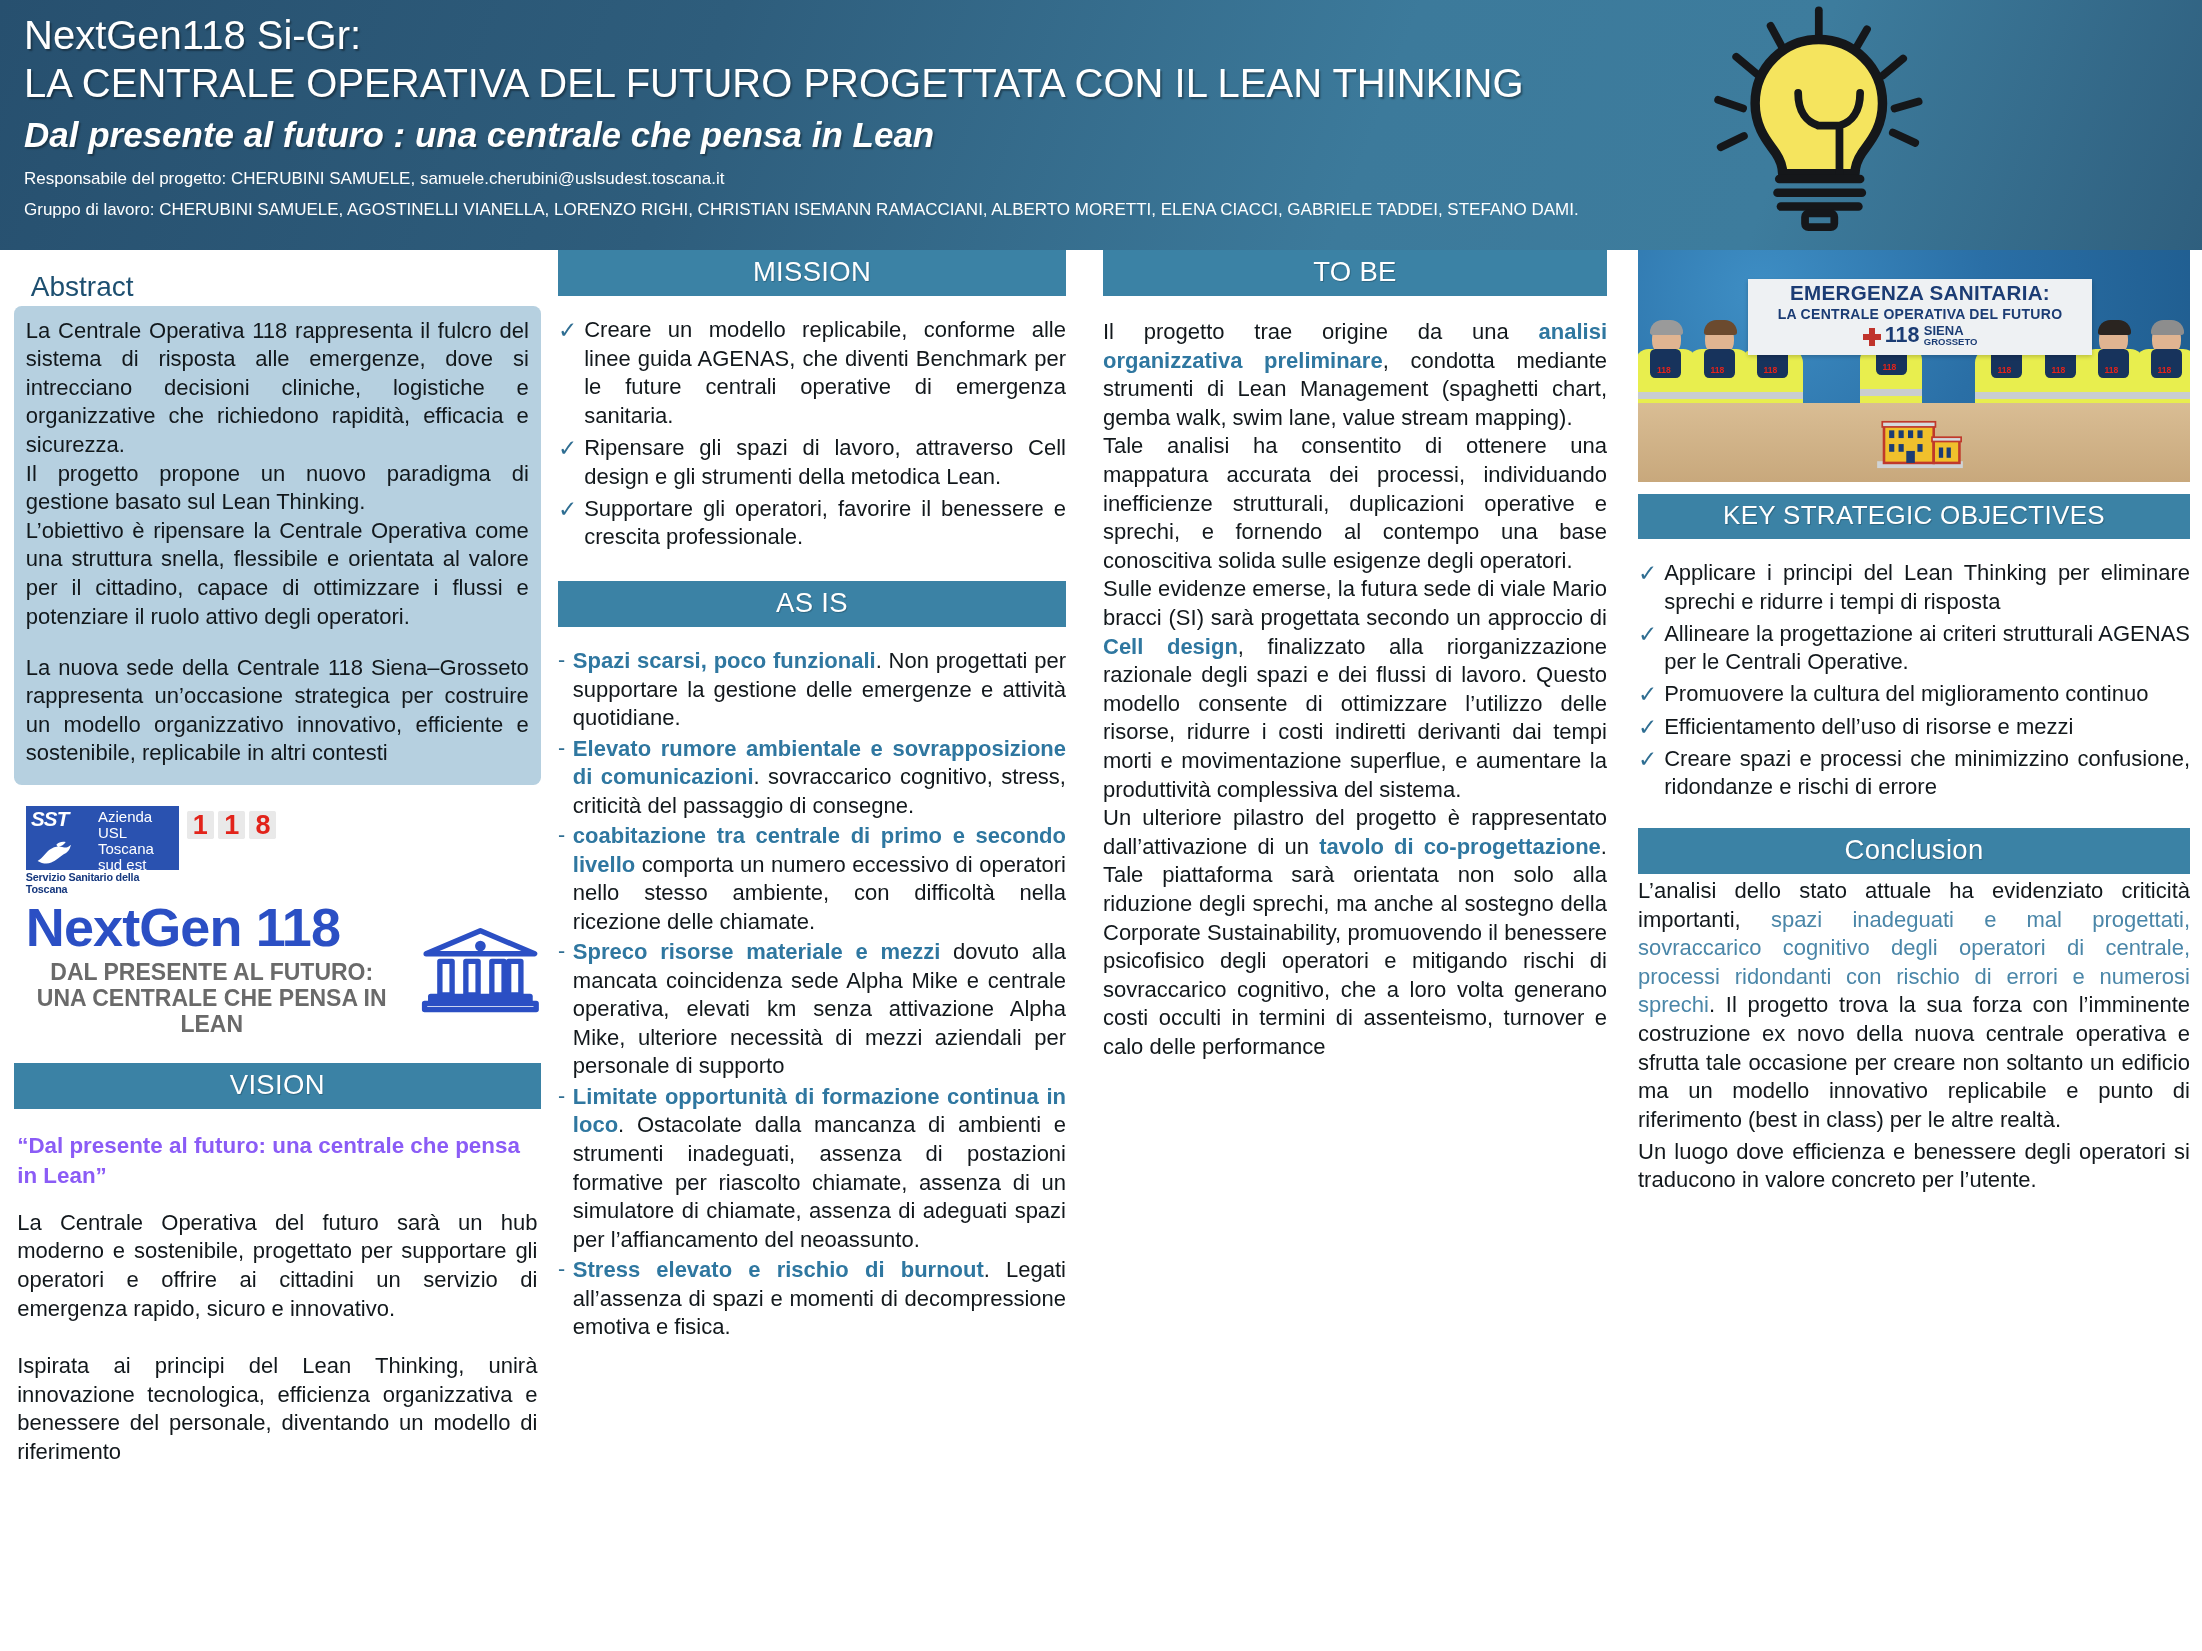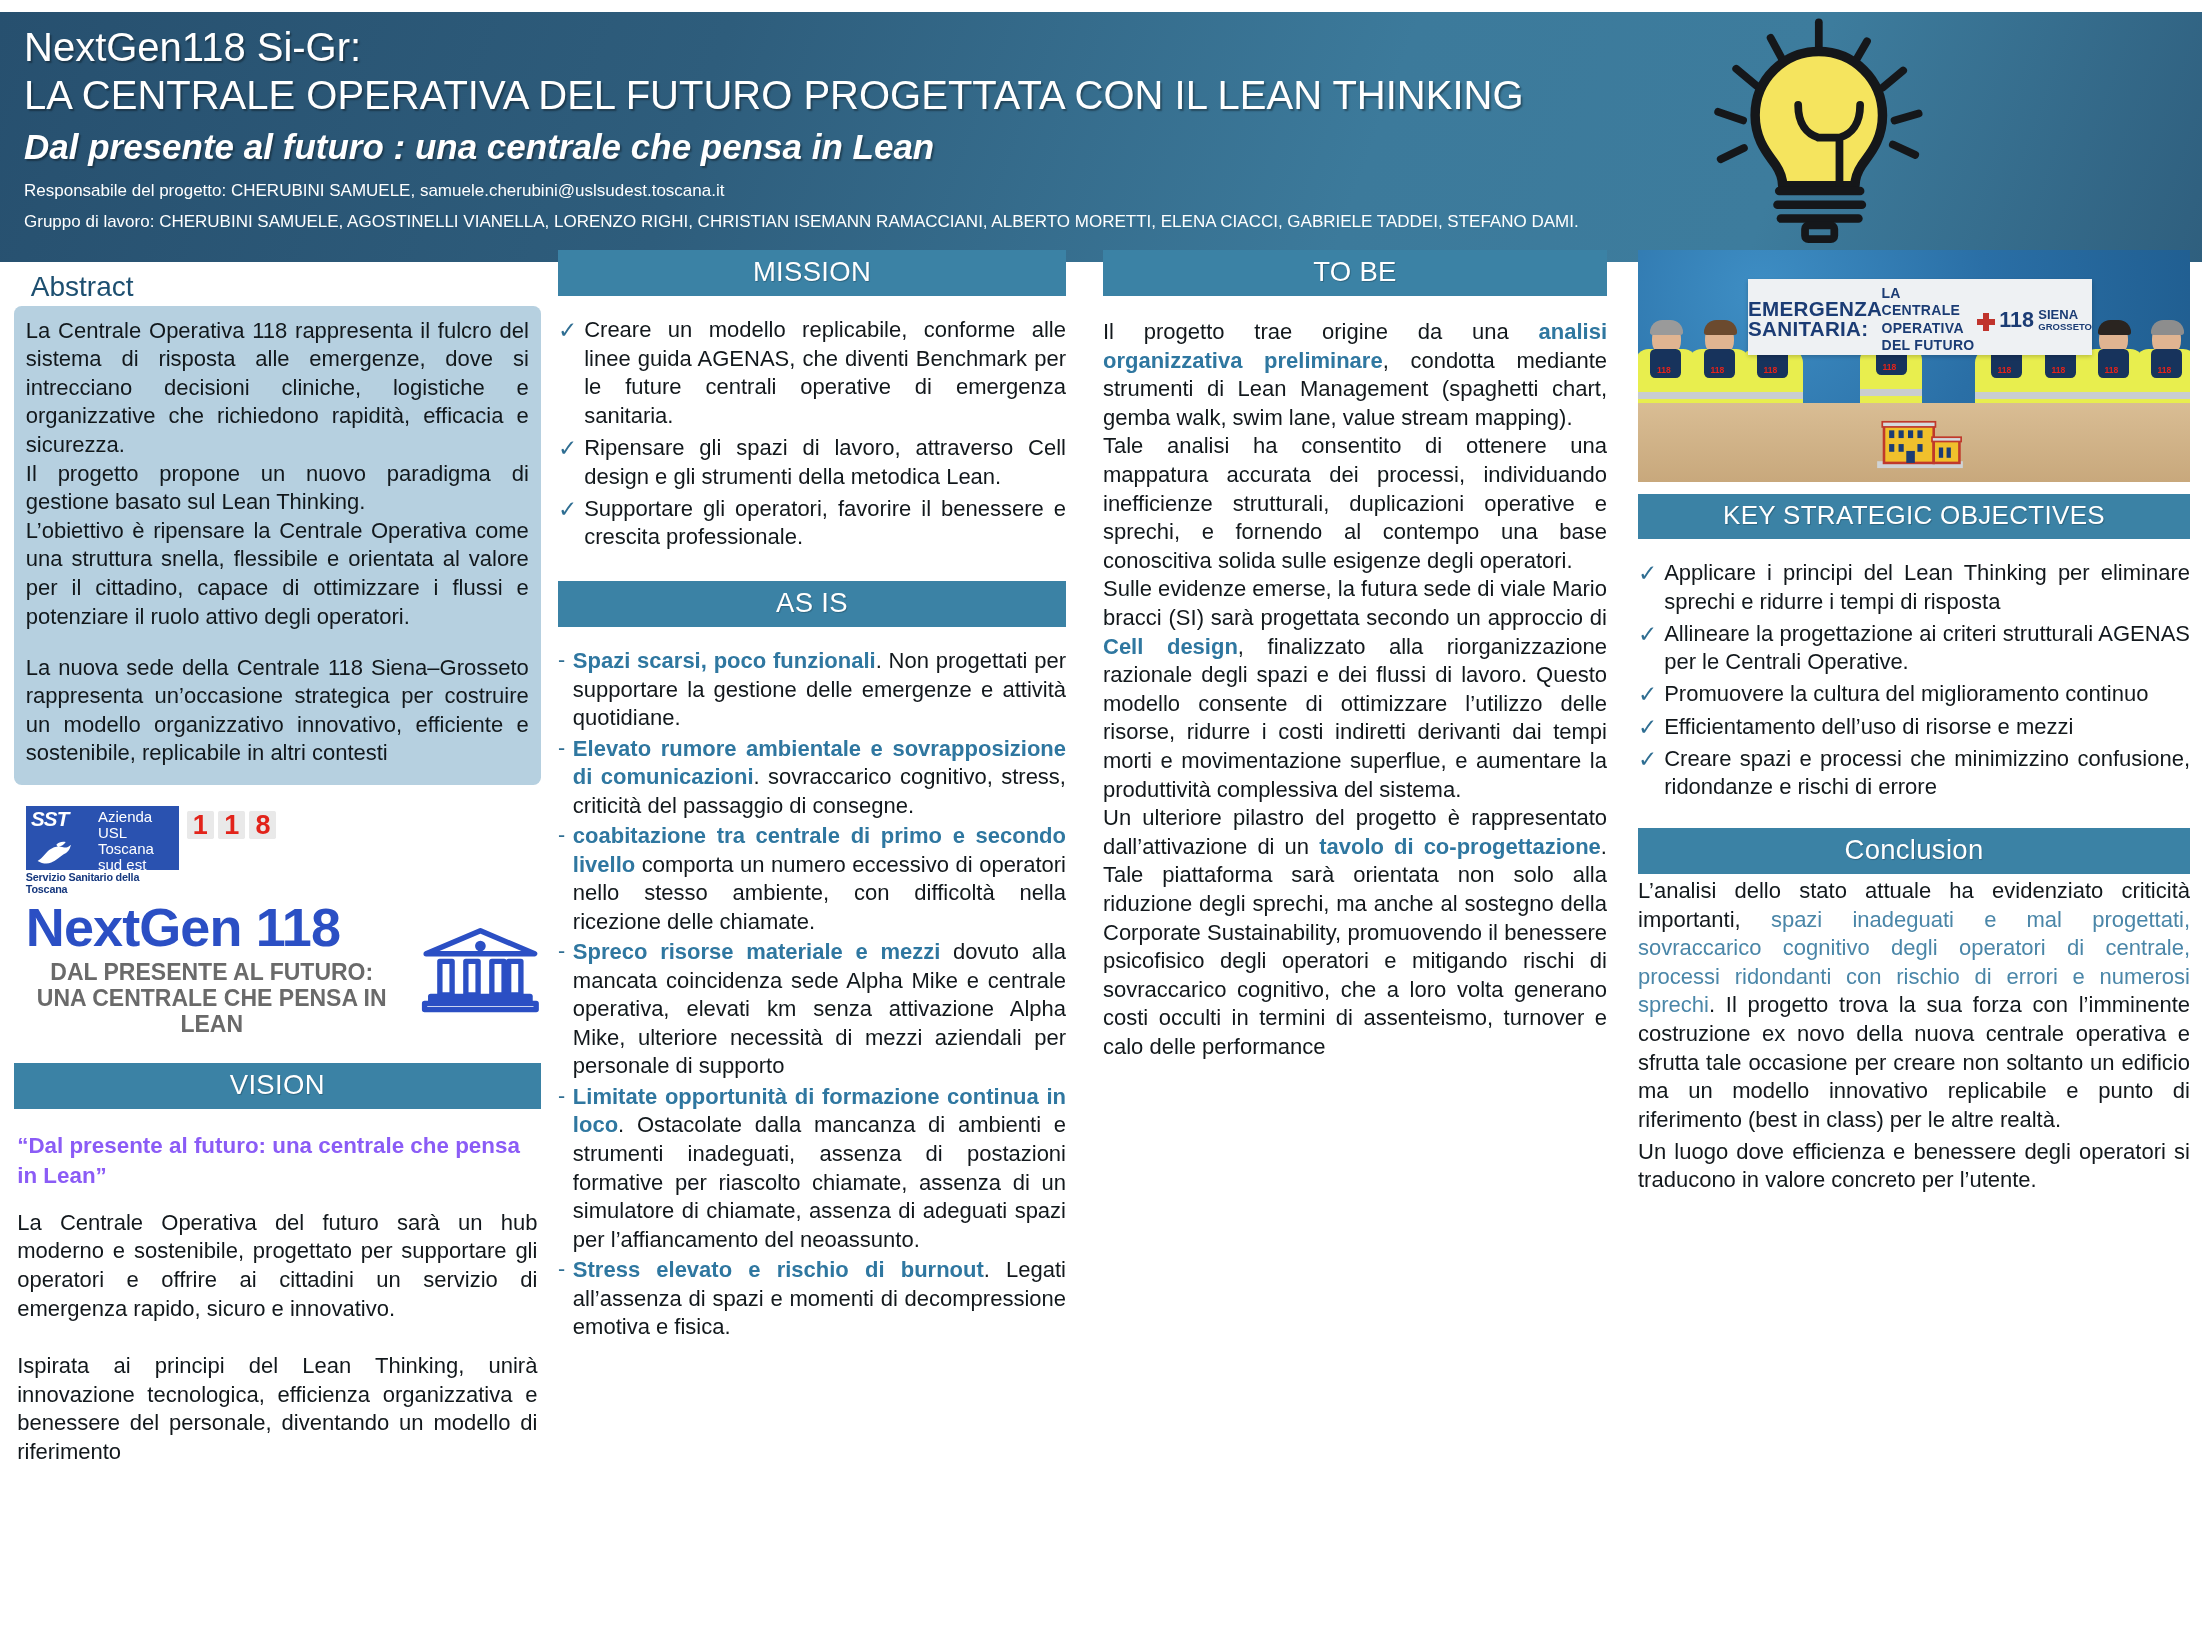--- a/index.html
+++ b/index.html
@@ -10,21 +10,21 @@
     overflow: hidden;
   }
   #poster {
     position: relative;
     width: 2203px; height: 1652px;
     background: #ffffff;
   }
 
   
   .header {
-    position: absolute; left: 0; top: 12px;
+    position: absolute; left: 0; top: 0;
     width: 2203px; height: 250px;
     background: linear-gradient(110deg, #27506f 0%, #2e5d7c 32%, #3c7a9b 62%, #3d7c9d 80%, #2f5f7e 100%);
     overflow: hidden;
   }
   .header-inner { position: absolute; left: 24px; top: 12px; width: 1755px; }
   .h-line1 {
     color: #ffffff;
     font-size: 40px;
     font-weight: 400;
     letter-spacing: 0px;
@@ -187,21 +187,21 @@
     overflow: hidden;
     background: #2e7cb5;
   }
   .photo .sky {
     position:absolute; inset:0;
     background: radial-gradient(circle at 22% 18%, #3e8ec4 0%, #2a6fa6 48%, #1f5c8e 100%);
   }
   .photo .signboard {
     position:absolute; left:110px; top:29px; width:344px; height:76px;
     background:#eef1f3; box-shadow:0 1.7px 4.3px rgba(0,0,0,0.22);
-    display:flex; flex-direction:row; align-items:center; justify-content:flex-start;
+    display:flex; flex-direction:column; align-items:center; justify-content:flex-start;
     padding-top:4.3px;
   }
   .sb1 { color:#1b3c74; font-size:20.6px; font-weight:700; letter-spacing:0.3px; line-height:1;}
   .sb2 { color:#1b3c74; font-size:14px; font-weight:700; letter-spacing:0.3px; line-height:1.25; margin-top:1.7px;}
   .sb3 { display:flex; align-items:flex-end; gap:4.3px; margin-top:1.7px;}
   .sb-cross { position:relative; width:18px; height:18px; }
   .sb-cross::before, .sb-cross::after {
     content:""; position:absolute; background:#c0342c;
   }
   .sb-cross::before { left:6px; top:0; width:6px; height:18px;}

